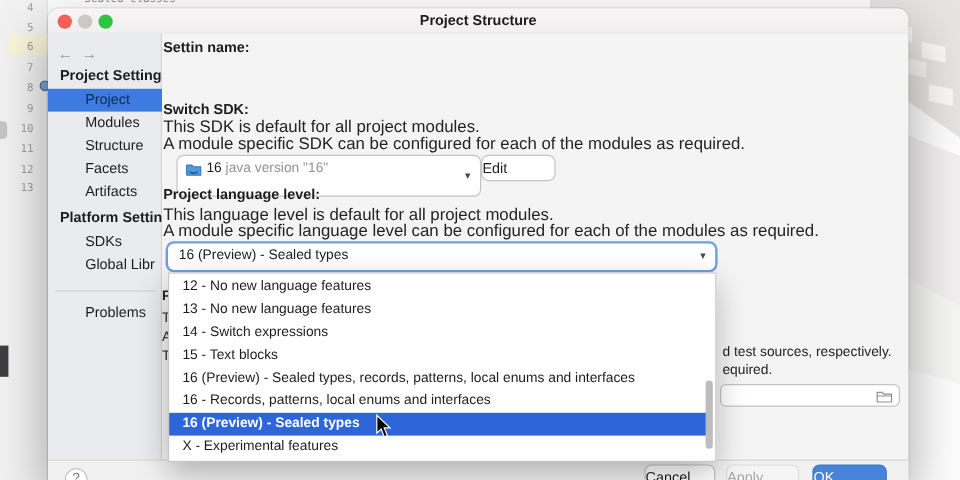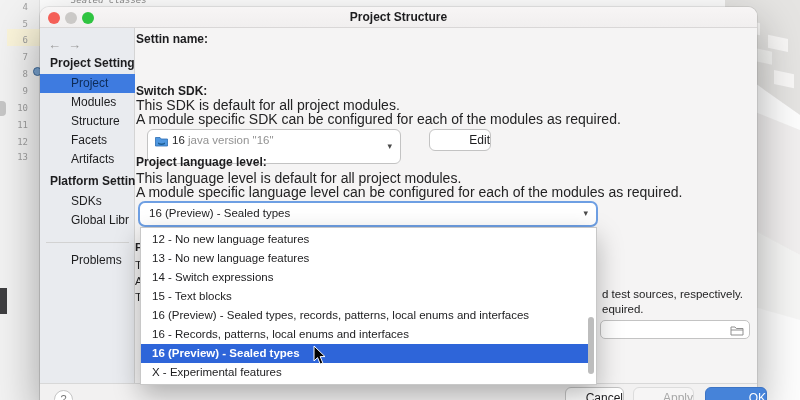--- a/index.html
+++ b/index.html
@@ -38,21 +38,21 @@
   .sb-item { left:0; width:95px; height:19px; line-height:19px; padding-left:31px; font-size:12px; color:#1d1d1f; white-space:nowrap; overflow:hidden; }
   .sb-item.sel { background:#3e7be0; color:#0d2b57; font-weight:500; }
   .sb-sep { left:6px; width:83px; height:1px; background:#d2d2d2; }
 
   
   .lbl { font-size:12px; font-weight:bold; color:#1d1d1f; white-space:nowrap; }
   .desc { font-size:14px; color:#232324; white-space:nowrap; }
   .field { background:#fff; border:1px solid #c3c3c3; border-radius:5px; font-size:11.5px; color:#1d1d1f; font-family:"Liberation Sans",sans-serif; padding:0 0 0 6px; outline:none; }
   .combo { background:#fff; border:1px solid #c3c3c3; border-radius:6px; }
   .combo-arrow { position:absolute; right:8px; top:50%; transform:translateY(-58%); font-size:9px; color:#4a4a4a; }
-  .btn { background:#fff; border:1px solid #c3c3c3; border-radius:6px; font-size:12px; color:#1d1d1f; text-align:right; font-family:"Liberation Sans",sans-serif;margin-left:28px; }
+  .btn { background:#fff; border:1px solid #c3c3c3; border-radius:6px; font-size:12px; color:#1d1d1f; text-align:left; font-family:"Liberation Sans",sans-serif; }
   .sliver { width:6px; overflow:hidden; font-size:11.5px; color:#232324; white-space:nowrap; }
   .frag { font-size:11.5px; color:#232324; white-space:nowrap; }
 
   
   .footer { left:0; top:376px; width:100%; height:17px; background:#f2f1f1; border-top:1px solid #d8d8d8; }
   .help { left:14px; top:383px; width:19px; height:19px; border-radius:50%; background:#fff; border:1px solid #c5c5c5; text-align:center; line-height:17px; font-size:11px; color:#777; }
   .btn-cancel { left:497px; top:380px; width:59px; height:22px; line-height:20px; }
   .btn-apply  { left:565px; top:380px; width:61px; height:22px; line-height:20px; background:#f6f5f5; border-color:#dcdcdc; color:#a8a8a8; }
   .btn-ok     { left:637px; top:380px; width:62px; height:22px; line-height:20px; background:#4683d9; border:1px solid #3d74c4; color:#fff; }
 

